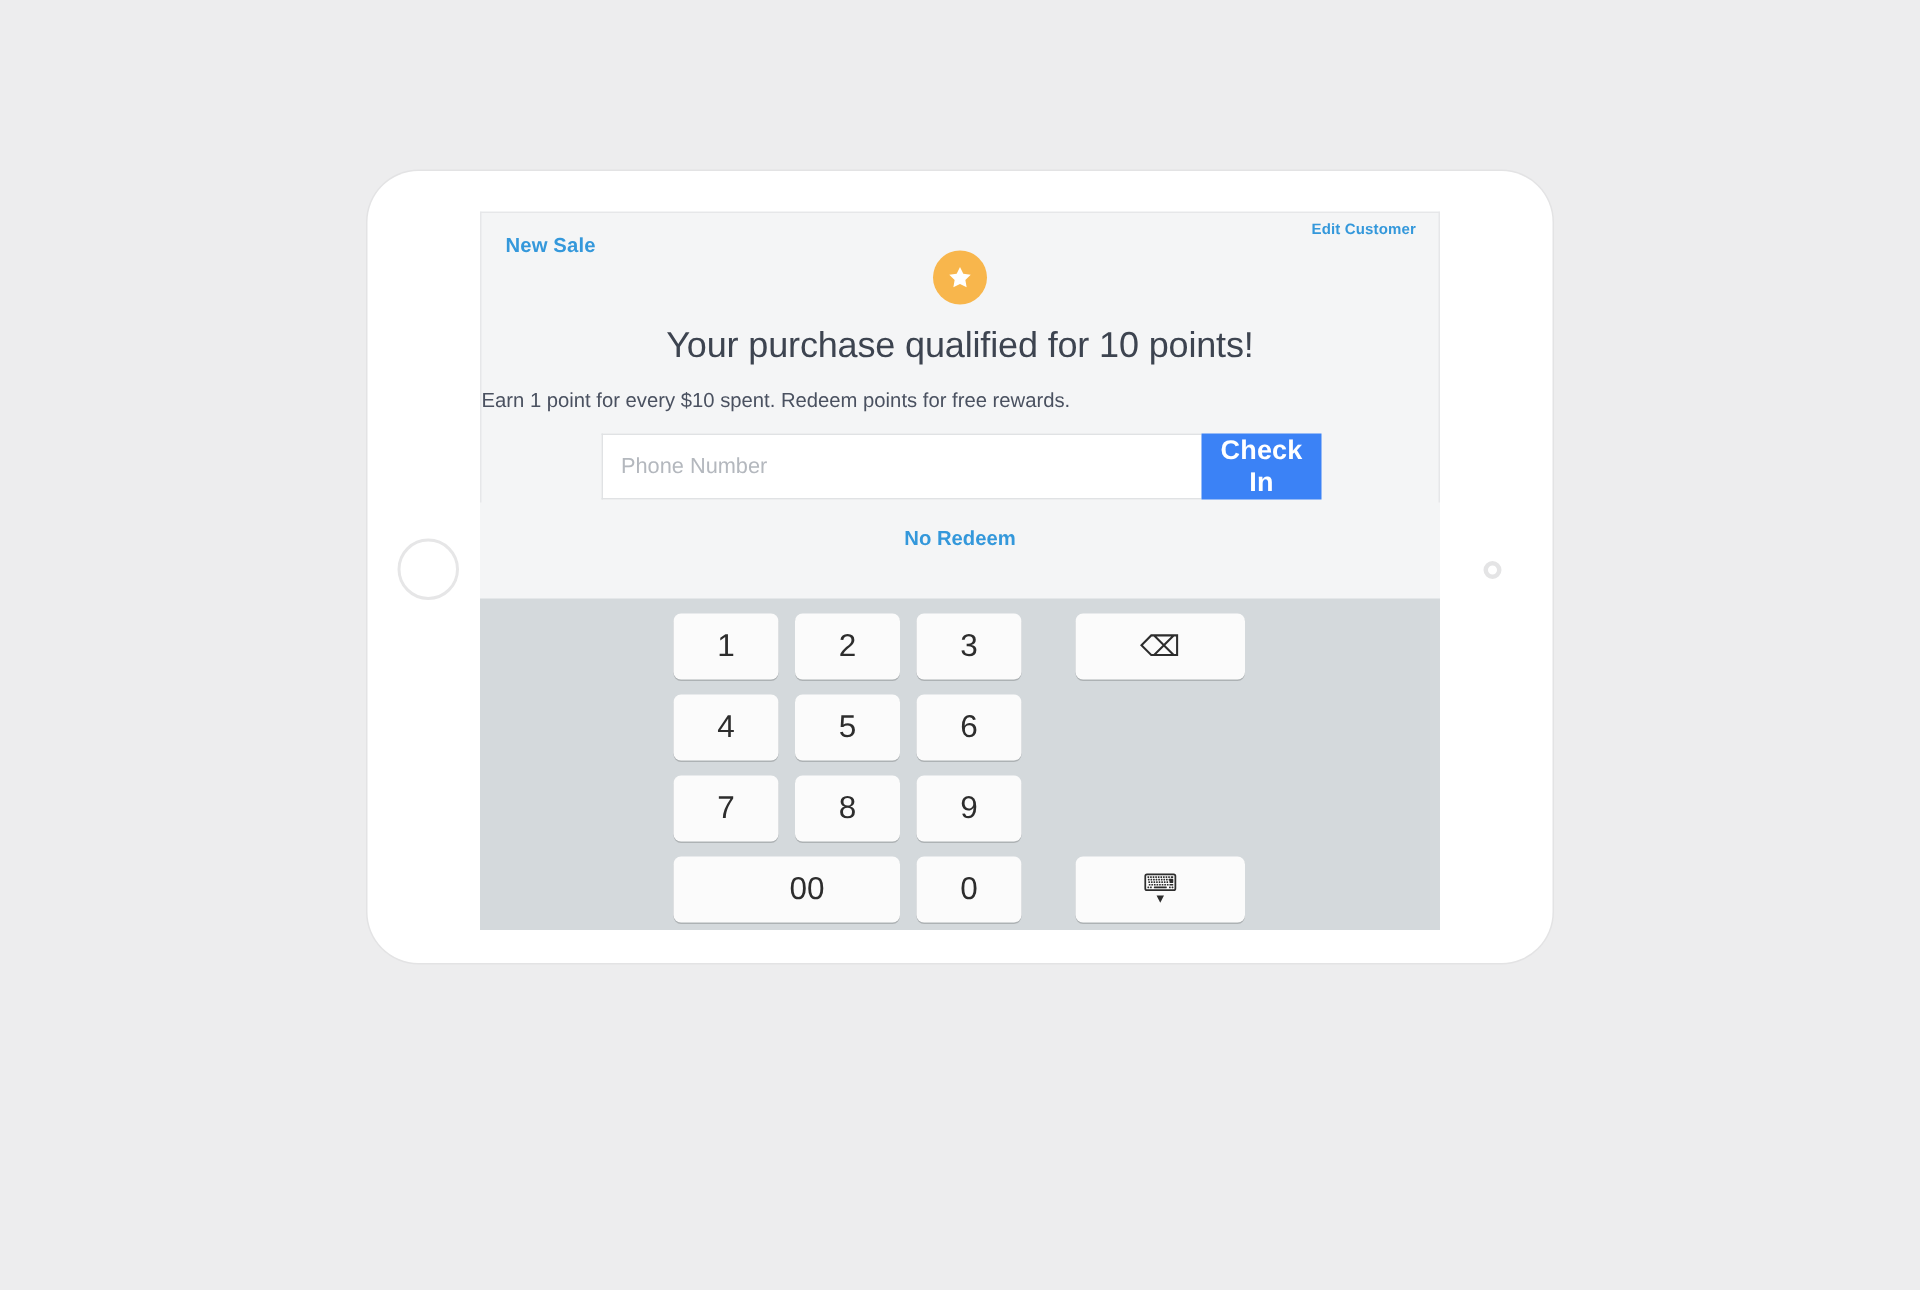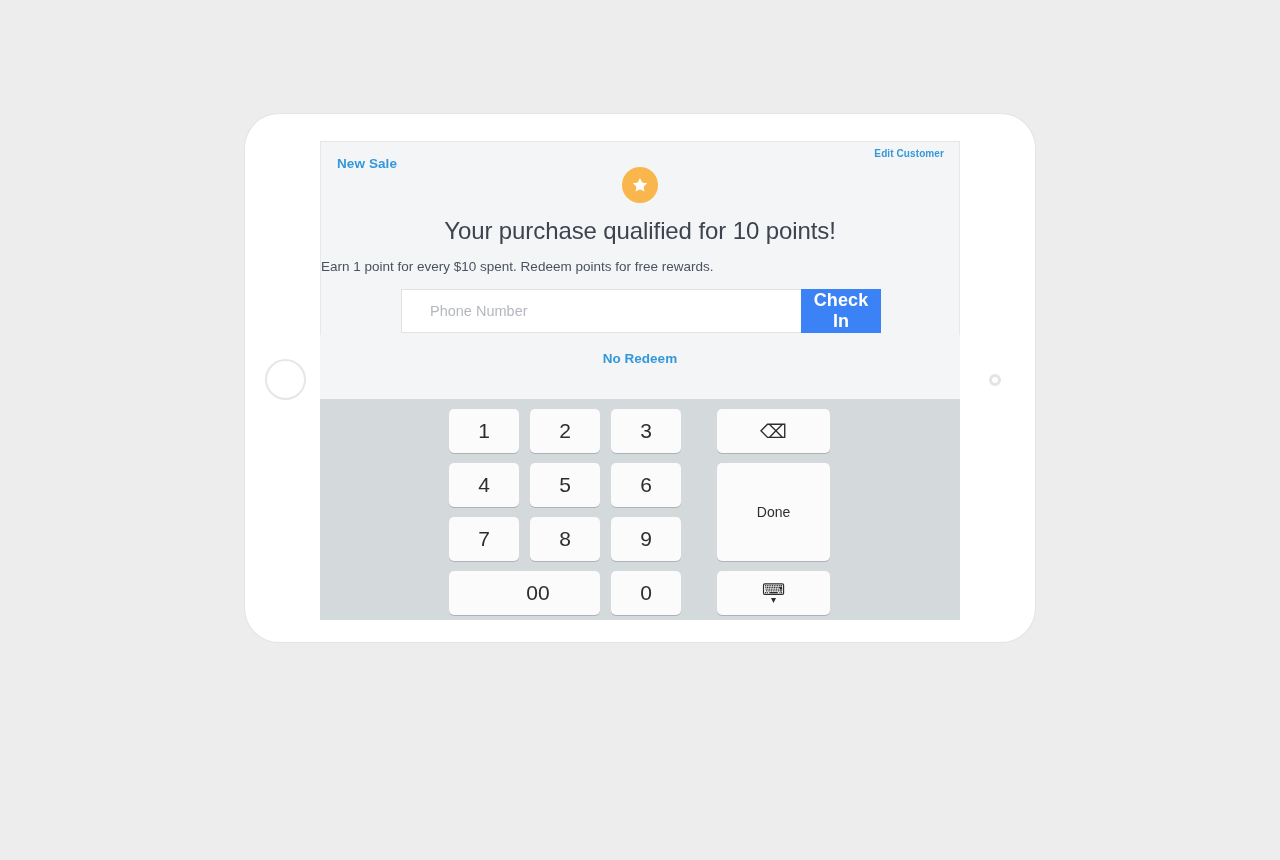--- a/index.html
+++ b/index.html
@@ -147,21 +147,21 @@
     display: flex;
   }
 
   #phone-number-input {
     flex: 1 1 auto;
     height: 44px;
     border: 1px solid #e0e2e4;
     border-right: none;
     background: #ffffff;
     box-sizing: border-box;
-    padding: 0 28px;
+    padding: 0 12px;
     font-family: "Liberation Sans", sans-serif;
     font-size: 14.5px;
     color: #404040;
     outline: none;
   }
   #phone-number-input::placeholder { color: #b4b8be; }
 
   #check-in-button {
     flex: 0 0 80px;
     height: 44px;
@@ -272,21 +272,20 @@
   <div id="keypad">
 
     <div class="key k-c1" style="top:10px;height:44px;">1</div>
     <div class="key k-c2" style="top:10px;height:44px;">2</div>
     <div class="key k-c3" style="top:10px;height:44px;">3</div>
     <div class="key k-right icon-key" style="top:10px;height:44px;">⌫</div>
 
     <div class="key k-c1" style="top:64px;height:44px;">4</div>
     <div class="key k-c2" style="top:64px;height:44px;">5</div>
     <div class="key k-c3" style="top:64px;height:44px;">6</div>
-    <div class="key k-right label-key" style="top:64px;height:98px;">Done</div>
 
     <div class="key k-c1" style="top:118px;height:44px;">7</div>
     <div class="key k-c2" style="top:118px;height:44px;">8</div>
     <div class="key k-c3" style="top:118px;height:44px;">9</div>
 
     <div class="key k-wide" style="top:172px;height:44px;padding-left:27px;">00</div>
     <div class="key k-c3" style="top:172px;height:44px;">0</div>
     <div class="key k-right kbd-dismiss" style="top:172px;height:44px;">
       <span class="kbd-glyph">⌨</span>
       <span class="chev-glyph">▾</span>

